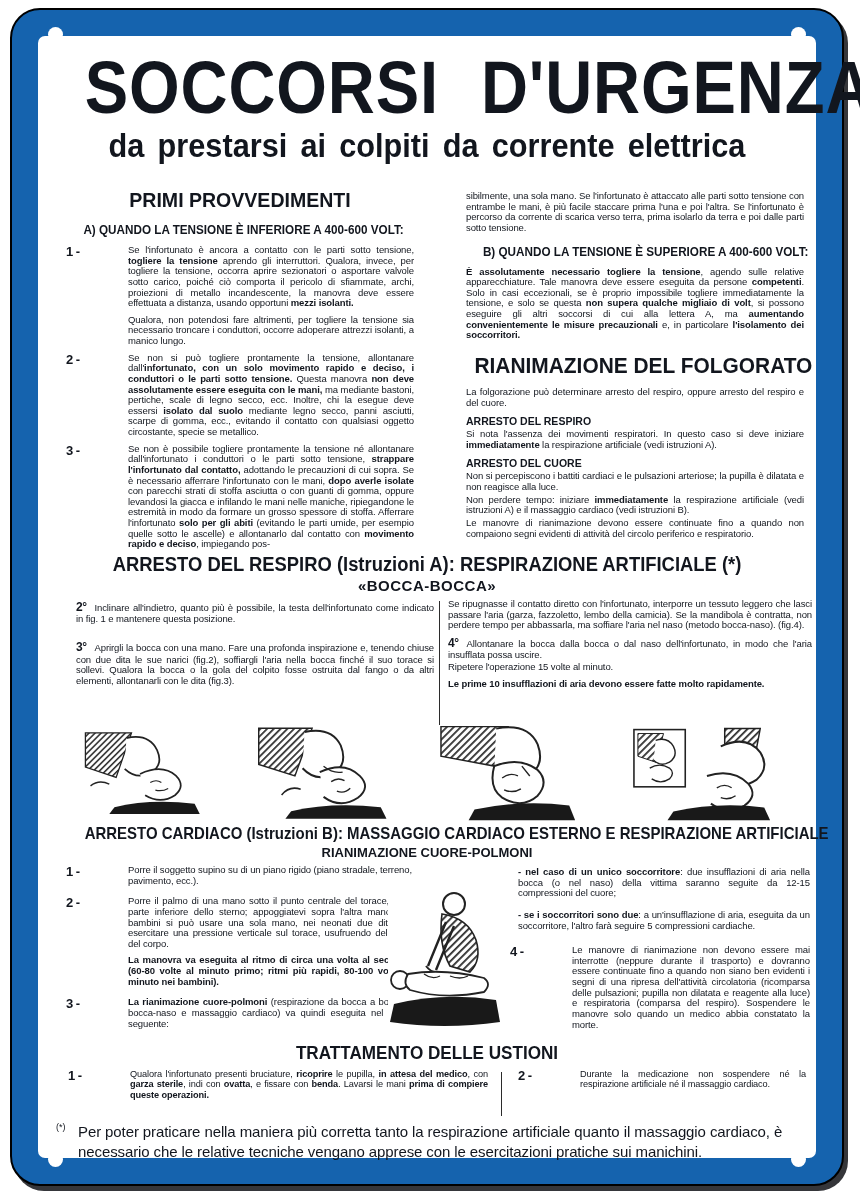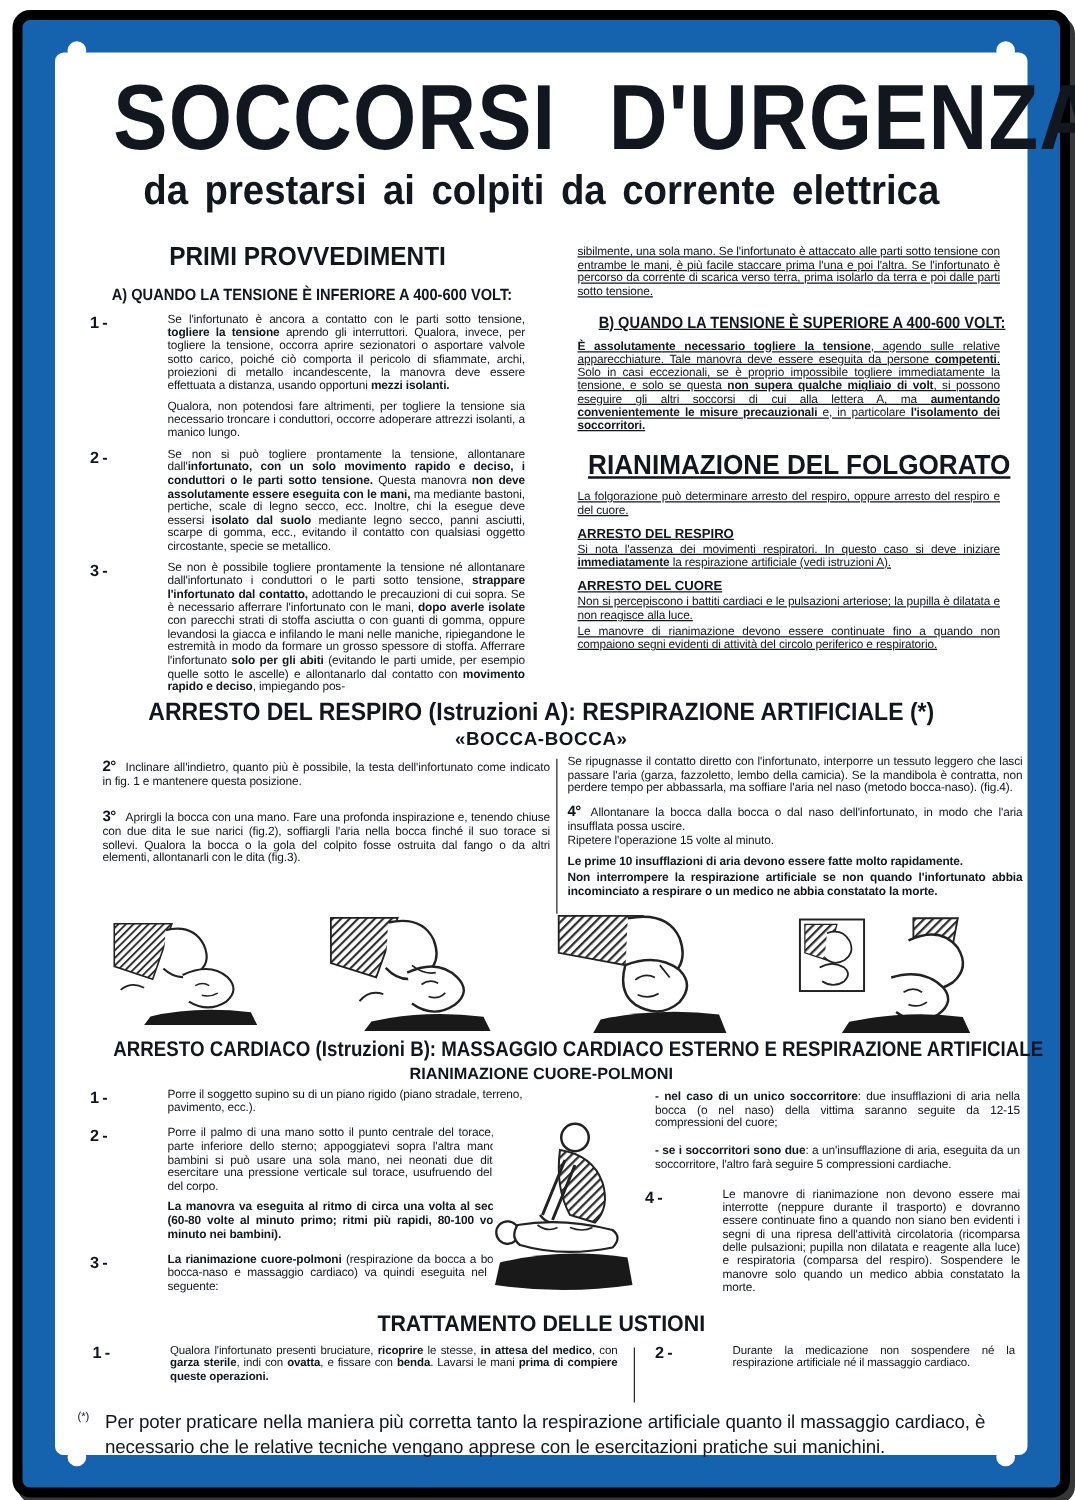--- a/index.html
+++ b/index.html
@@ -2,21 +2,21 @@
 <html><head>
 <meta charset="utf-8">
 <style>
   html,body{margin:0;padding:0;}
   body{
     width:860px;height:1200px;position:relative;background:#ffffff;
     font-family:"Liberation Sans", sans-serif;color:#12161e;overflow:hidden;
   }
   .plate{
     position:absolute;left:10px;top:8px;width:830px;height:1174px;
-    background:#1563ae;border:8px solid #000000;border-radius:14px;
+    background:#1563ae;border:2px solid #000000;border-radius:30px;
     box-shadow:4px 5px 0 rgba(18,19,24,.85);
   }
   .screw{position:absolute;width:15px;height:15px;border-radius:50%;background:#ffffff;}
   .screw.tl{left:36px;top:17px;}
   .screw.tr{right:36px;top:17px;}
   .screw.bl{left:36px;bottom:17px;}
   .screw.br{right:36px;bottom:17px;}
   .sheet{
     position:absolute;left:26px;top:26px;right:26px;bottom:26px;
     background:#ffffff;border-radius:7px;
@@ -44,21 +44,21 @@
   .item .num{font-weight:bold;font-size:13px;line-height:1;width:26px;flex:none;letter-spacing:-.5px;}
   .item .txt{flex:1;min-width:0;margin-left:36px;}
   .snum{font-weight:bold;font-size:12px;padding-right:8px;letter-spacing:-.5px;}
   .step{margin-bottom:16px;}
   .dashp{margin-left:8px;}
 
   
   .abs{position:absolute;}
   .sec-title{top:14px;left:0;right:0;}
   .sec1-left{top:152px;left:28px;width:348px;}
-  .sec1-right{top:155px;left:418px;width:338px;text-decoration:underline;}
+  .sec1-right{top:155px;left:428px;width:338px;}
   .sec-bocca-head{top:517px;left:0;right:0;}
   .bocca-left{top:565px;left:38px;width:358px;}
   .bocca-right{top:563px;left:410px;width:364px;}
   .vdiv{width:1px;background:#2b2b2b;}
   .bocca-div{top:565px;left:401px;height:124px;}
   .figs-row{top:690px;left:44px;width:696px;height:95px;display:flex;justify-content:space-between;align-items:flex-end;}
   .fig{height:95px;}
   .sec-card-head{top:788px;left:0;right:0;}
   .card-left{top:829px;left:28px;width:346px;}
   .card-fig{top:852px;left:350px;width:114px;height:152px;}
@@ -131,41 +131,41 @@
         <p class="p">sibilmente, una sola mano. Se l'infortunato è attaccato alle parti sotto tensione con entrambe le mani, è più facile staccare prima l'una e poi l'altra. Se l'infortunato è percorso da corrente di scarica verso terra, prima isolarlo da terra e poi dalle parti sotto tensione.</p>
         <span class="cond h-sub">B) QUANDO LA TENSIONE È SUPERIORE A 400-600 VOLT:</span>
         <p class="p"><b>È assolutamente necessario togliere la tensione</b><span>, agendo sulle relative apparecchiature. Tale manovra deve essere eseguita da persone </span><b>competenti</b><span>. Solo in casi eccezionali, se è proprio impossibile togliere immediatamente la tensione, e solo se questa </span><b>non supera qualche migliaio di volt</b><span>, si possono eseguire gli altri soccorsi di cui alla lettera A, ma </span><b>aumentando convenientemente le misure precauzionali</b><span> e, in particolare </span><b>l'isolamento dei soccorritori.</b></p>
 
         <span class="cond h-big">RIANIMAZIONE DEL FOLGORATO</span>
         <p class="p">La folgorazione può determinare arresto del respiro, oppure arresto del respiro e del cuore.</p>
         <div class="h-mini">ARRESTO DEL RESPIRO</div>
         <p class="p"><span>Si nota l'assenza dei movimenti respiratori. In questo caso si deve iniziare </span><b>immediatamente</b><span> la respirazione artificiale (vedi istruzioni A).</span></p>
         <div class="h-mini">ARRESTO DEL CUORE</div>
         <p class="p" style="margin-bottom:2px">Non si percepiscono i battiti cardiaci e le pulsazioni arteriose; la pupilla è dilatata e non reagisce alla luce.</p>
+        <p class="p" style="margin-bottom:2px"><span>Non perdere tempo: iniziare </span><b>immediatamente</b><span> la respirazione artificiale (vedi istruzioni A) e il massaggio cardiaco (vedi istruzioni B).</span></p>
         <p class="p last">Le manovre di rianimazione devono essere continuate fino a quando non compaiono segni evidenti di attività del circolo periferico e respiratorio.</p>
       </div>
 
       <div class="abs sec-bocca-head">
         <span class="cond h-sec1">ARRESTO DEL RESPIRO (Istruzioni A): RESPIRAZIONE ARTIFICIALE (*)</span>
         <span class="cond h-sec2">«BOCCA-BOCCA»</span>
       </div>
 
       <div class="abs bocca-left">
         <p class="p step"><span class="snum">2°</span><span>Inclinare all'indietro, quanto più è possibile, la testa dell'infortunato come indicato in fig. 1 e mantenere questa posizione.</span></p>
         <p class="p last"><span class="snum">3°</span><span>Aprirgli la bocca con una mano. Fare una profonda inspirazione e, tenendo chiuse con due dita le sue narici (fig.2), soffiargli l'aria nella bocca finché il suo torace si sollevi. Qualora la bocca o la gola del colpito fosse ostruita dal fango o da altri elementi, allontanarli con le dita (fig.3).</span></p>
       </div>
 
       <div class="abs vdiv bocca-div"></div>
 
       <div class="abs bocca-right">
         <p class="p">Se ripugnasse il contatto diretto con l'infortunato, interporre un tessuto leggero che lasci passare l'aria (garza, fazzoletto, lembo della camicia). Se la mandibola è contratta, non perdere tempo per abbassarla, ma soffiare l'aria nel naso (metodo bocca-naso). (fig.4).</p>
         <p class="p" style="margin-bottom:1px"><span class="snum">4°</span><span>Allontanare la bocca dalla bocca o dal naso dell'infortunato, in modo che l'aria insufflata possa uscire.</span></p>
         <p class="p">Ripetere l'operazione 15 volte al minuto.</p>
         <p class="p bold" style="margin-bottom:3px">Le prime 10 insufflazioni di aria devono essere fatte molto rapidamente.</p>
-        <p class="p bold last">Non interrompere la respirazione artificiale se non quando l'infortunato abbia incominciato a respirare o un medico ne abbia constatato la morte.</p>
       </div>
 
       <div class="abs figs-row">
         <svg class="fig" width="128" height="95" viewBox="0 0 150 95">
           <rect width="150" height="95" fill="#fff"></rect>
           <path d="M4,0 L58,0 L40,52 L4,40 Z" fill="url(#hatch)" stroke="#222" stroke-width="1.5"></path>
           <path d="M52,6 Q78,0 88,20 Q96,38 80,47 Q64,55 50,42" fill="#fff" stroke="#222" stroke-width="2"></path>
           <path d="M68,48 Q94,36 110,50 Q122,62 109,73 Q92,84 74,73" fill="#fff" stroke="#222" stroke-width="2"></path>
           <path d="M80,58 q7,-4 13,0 M86,67 q8,2 15,-2" stroke="#222" fill="none" stroke-width="1.4"></path>
           <path d="M10,62 q10,-8 22,-2" stroke="#222" fill="none" stroke-width="1.6"></path>
@@ -252,21 +252,21 @@
         </div>
       </div>
 
       <div class="abs sec-ust-head">
         <span class="cond h-ust">TRATTAMENTO DELLE USTIONI</span>
       </div>
       <div class="abs ust-1">
         <div class="item">
           <span class="num">1 -</span>
           <div class="txt">
-              <p class="p last"><span>Qualora l'infortunato presenti bruciature, </span><b>ricoprire</b><span> le stesse, </span><b>in attesa del medico</b><span>, con </span><b>garza sterile</b><span>, indi con </span><b>ovatta</b><span>, e fissare con </span><b>benda</b><span>. Lavarsi le mani </span><b>prima di compiere queste operazioni.</b></p>
+              <p class="p last"><span>Qualora l'infortunato presenti bruciature, </span><b>ricoprire</b><span> le pupilla, </span><b>in attesa del medico</b><span>, con </span><b>garza sterile</b><span>, indi con </span><b>ovatta</b><span>, e fissare con </span><b>benda</b><span>. Lavarsi le mani </span><b>prima di compiere queste operazioni.</b></p>
             </div>
         </div>
       </div>
       <div class="abs vdiv ust-div"></div>
       <div class="abs ust-2">
         <div class="item">
           <span class="num">2 -</span>
           <div class="txt">
               <p class="p last">Durante la medicazione non sospendere né la respirazione artificiale né il massaggio cardiaco.</p>
             </div>

